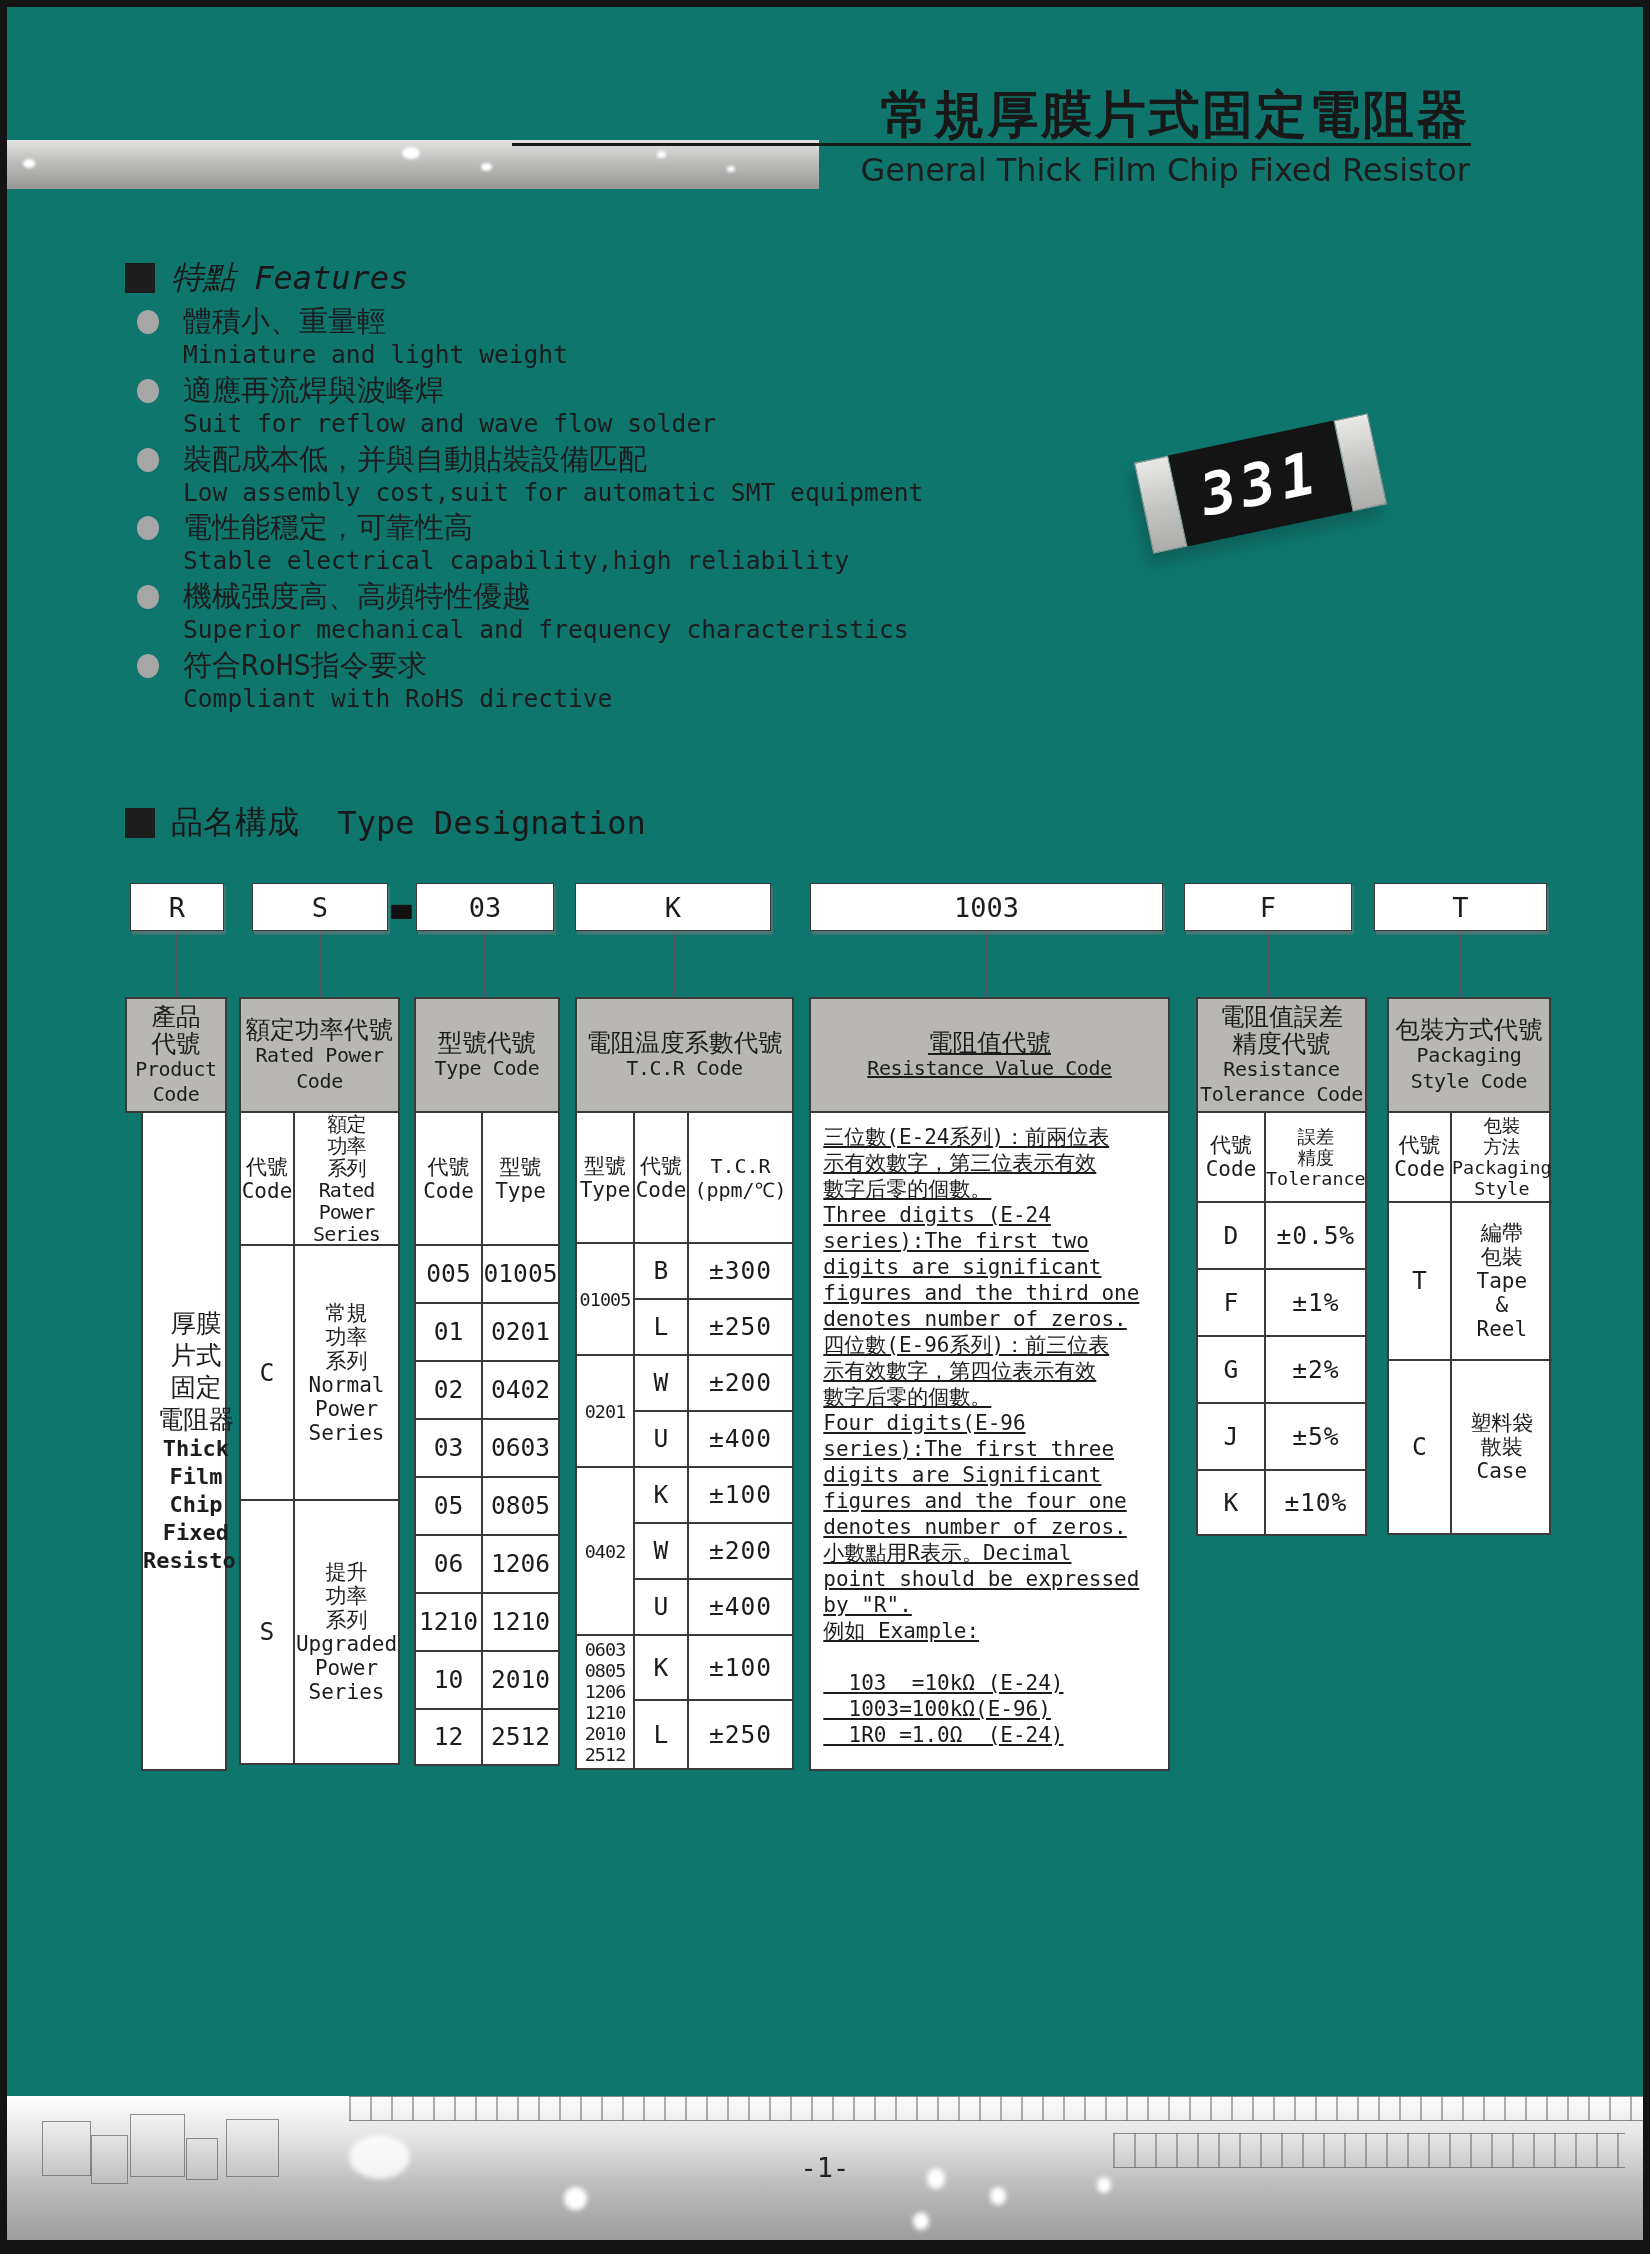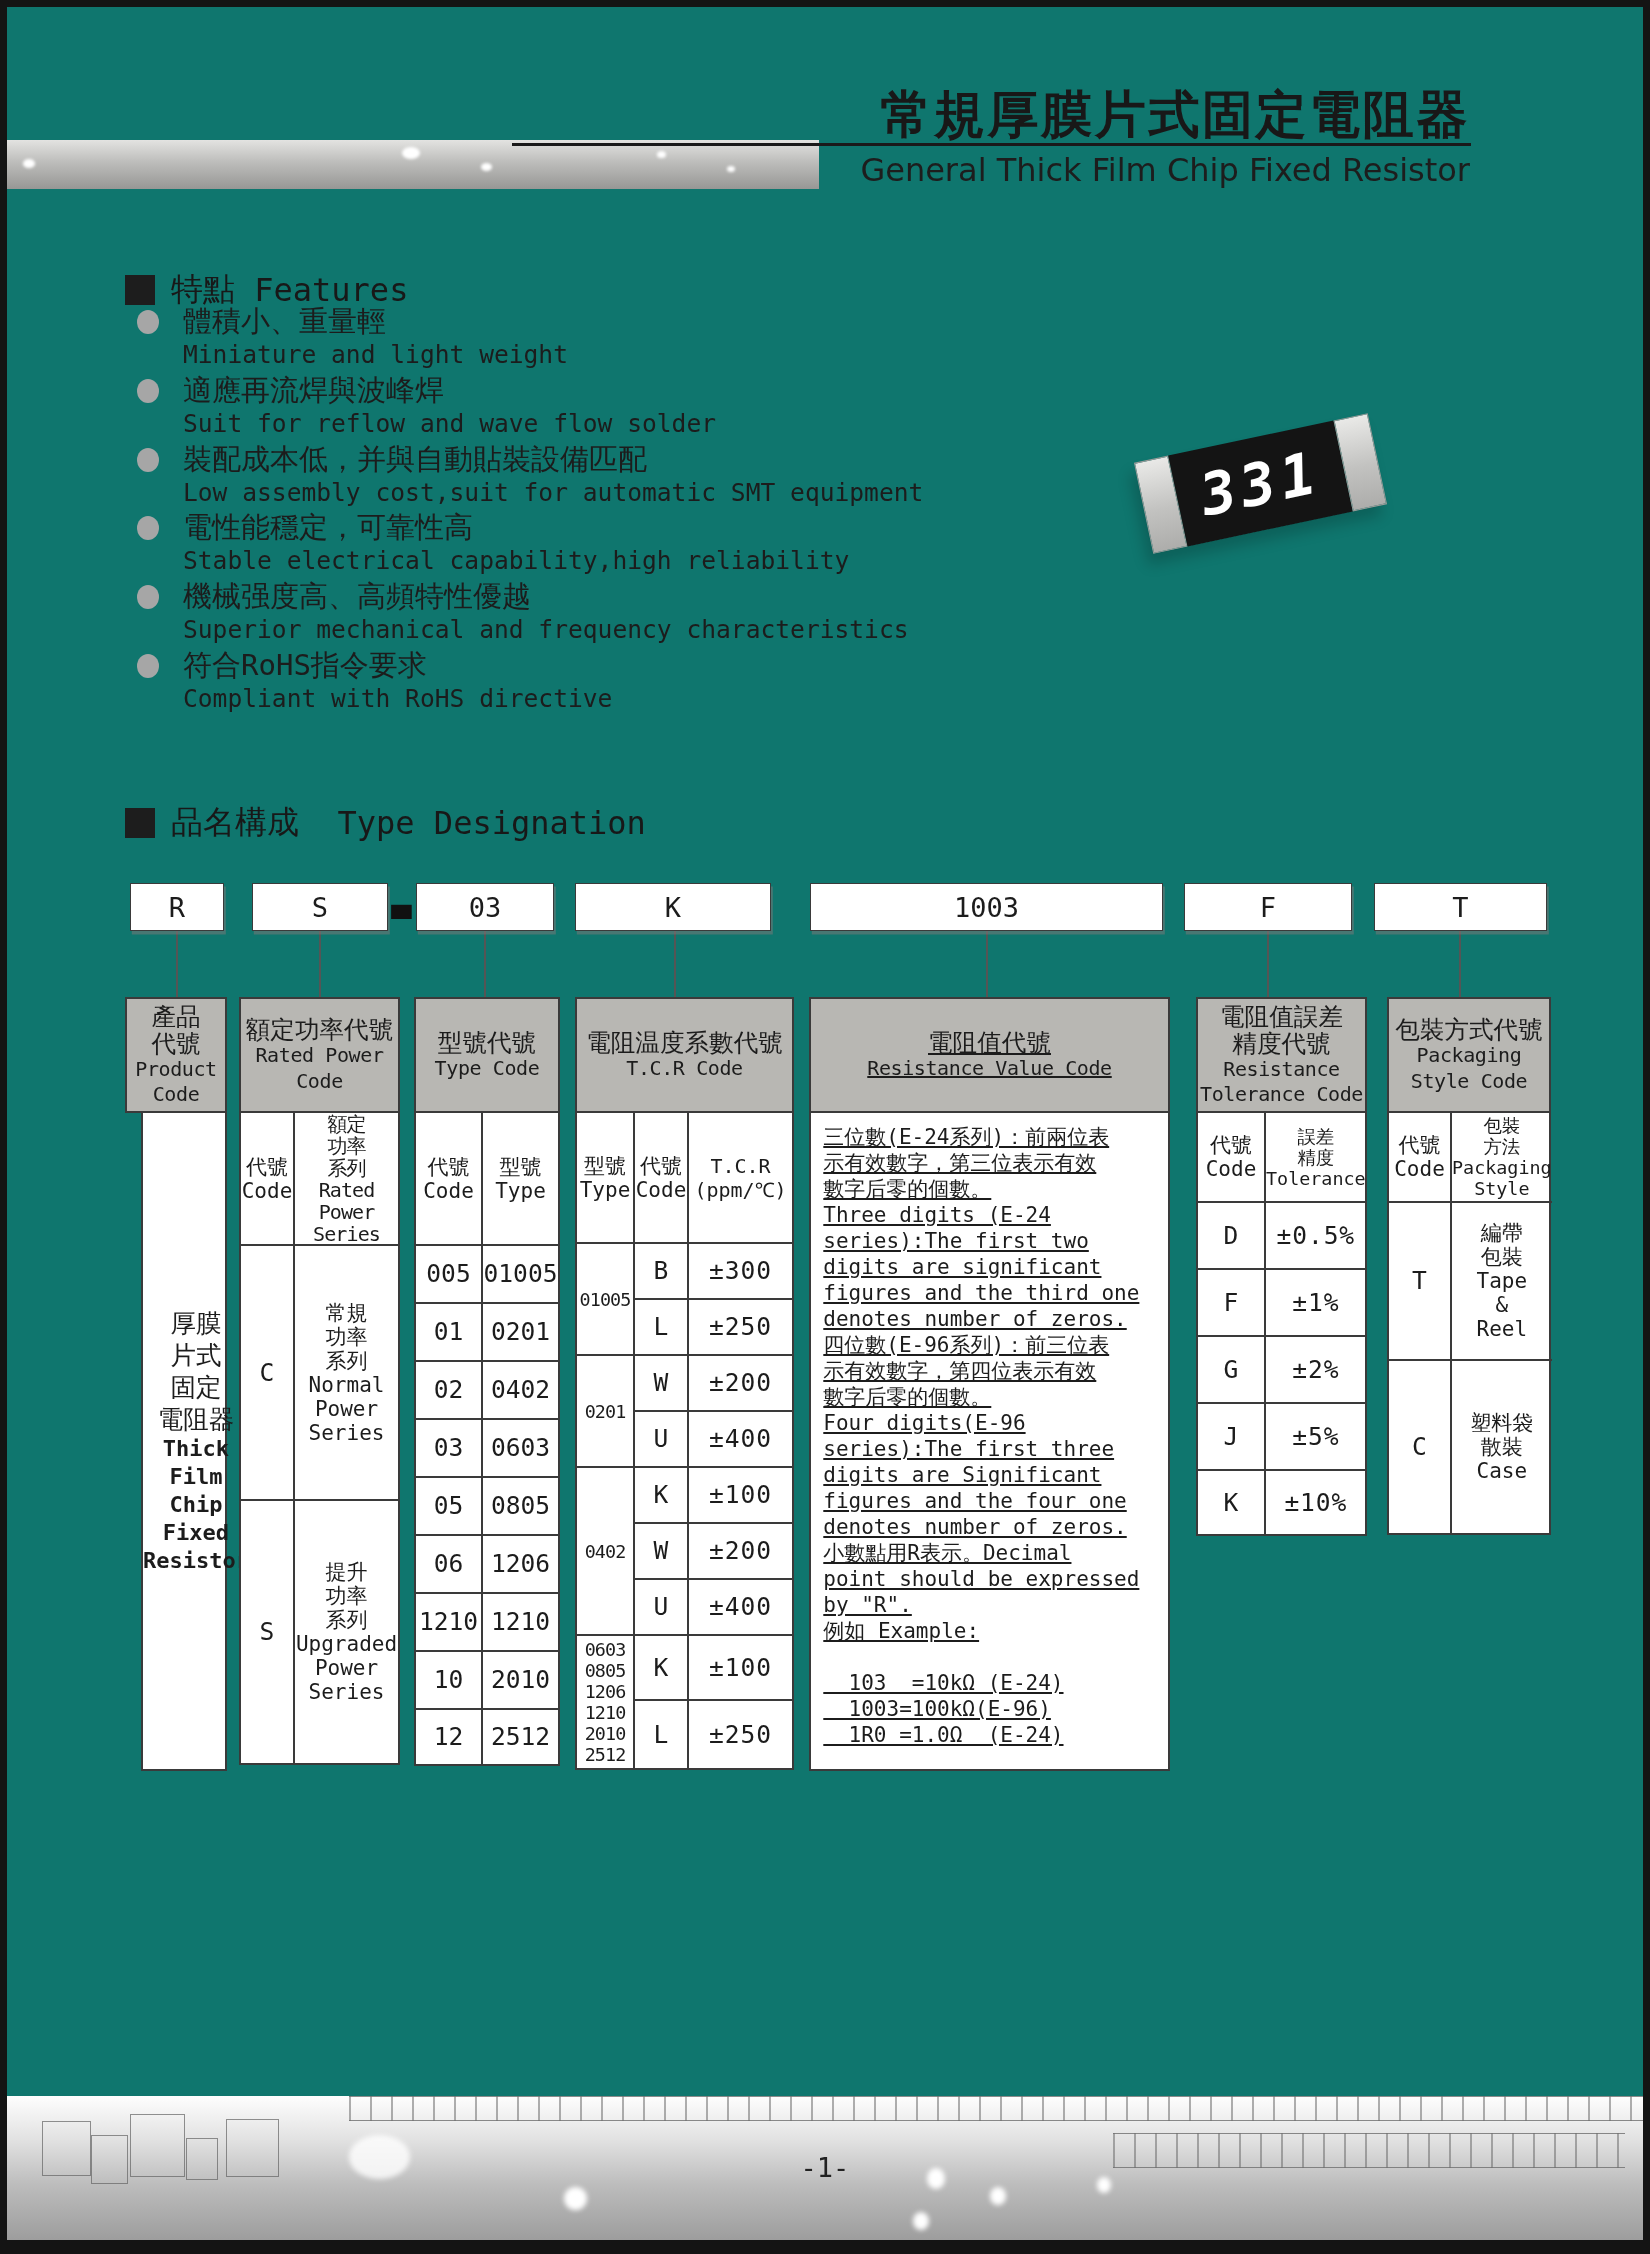--- a/index.html
+++ b/index.html
@@ -123,21 +123,21 @@
     <span class="spark" style="left:16px;top:19.3px;width:12.3px;height:8.8px;"></span>
     <span class="spark" style="left:395px;top:7px;width:17.6px;height:12.3px;"></span>
     <span class="spark" style="left:474px;top:23px;width:10.5px;height:8px;"></span>
     <span class="spark" style="left:650px;top:10.5px;width:8.8px;height:7px;"></span>
     <span class="spark" style="left:720px;top:26px;width:8px;height:6.1px;"></span>
   </div>
   <div class="title-cn">常規厚膜片式固定電阻器</div>
   <div class="title-rule"></div>
   <div class="title-en">General Thick Film Chip Fixed Resistor</div>
 
-  <div class="sec-head" style="top:268px;">
+  <div class="sec-head" style="top:256px;font-style:italic;">
     <span class="sq"></span>
     <span>特點</span>
     <span>&nbsp;</span>
     <span>Features</span>
   </div>
 
   <div class="features">
     <div class="feat">
       <span class="dot"></span>
       <div class="feat-cn">體積小、重量輕</div>

